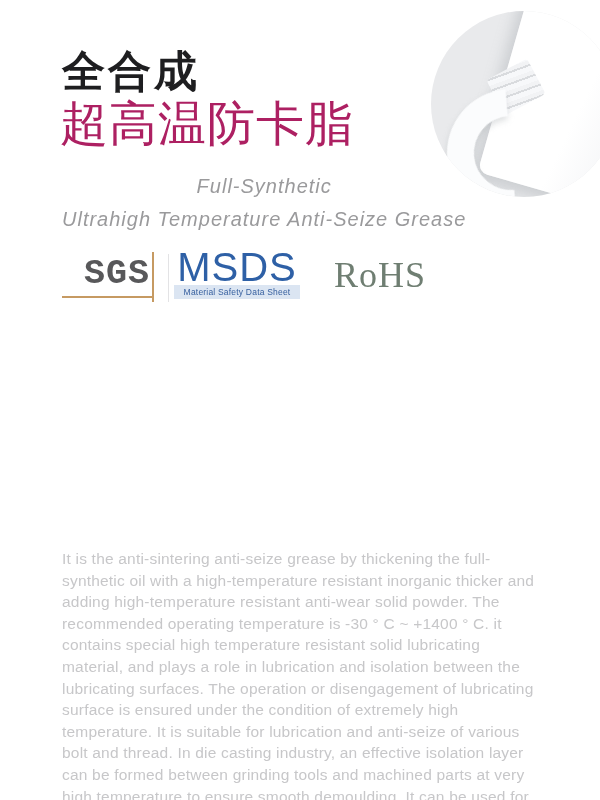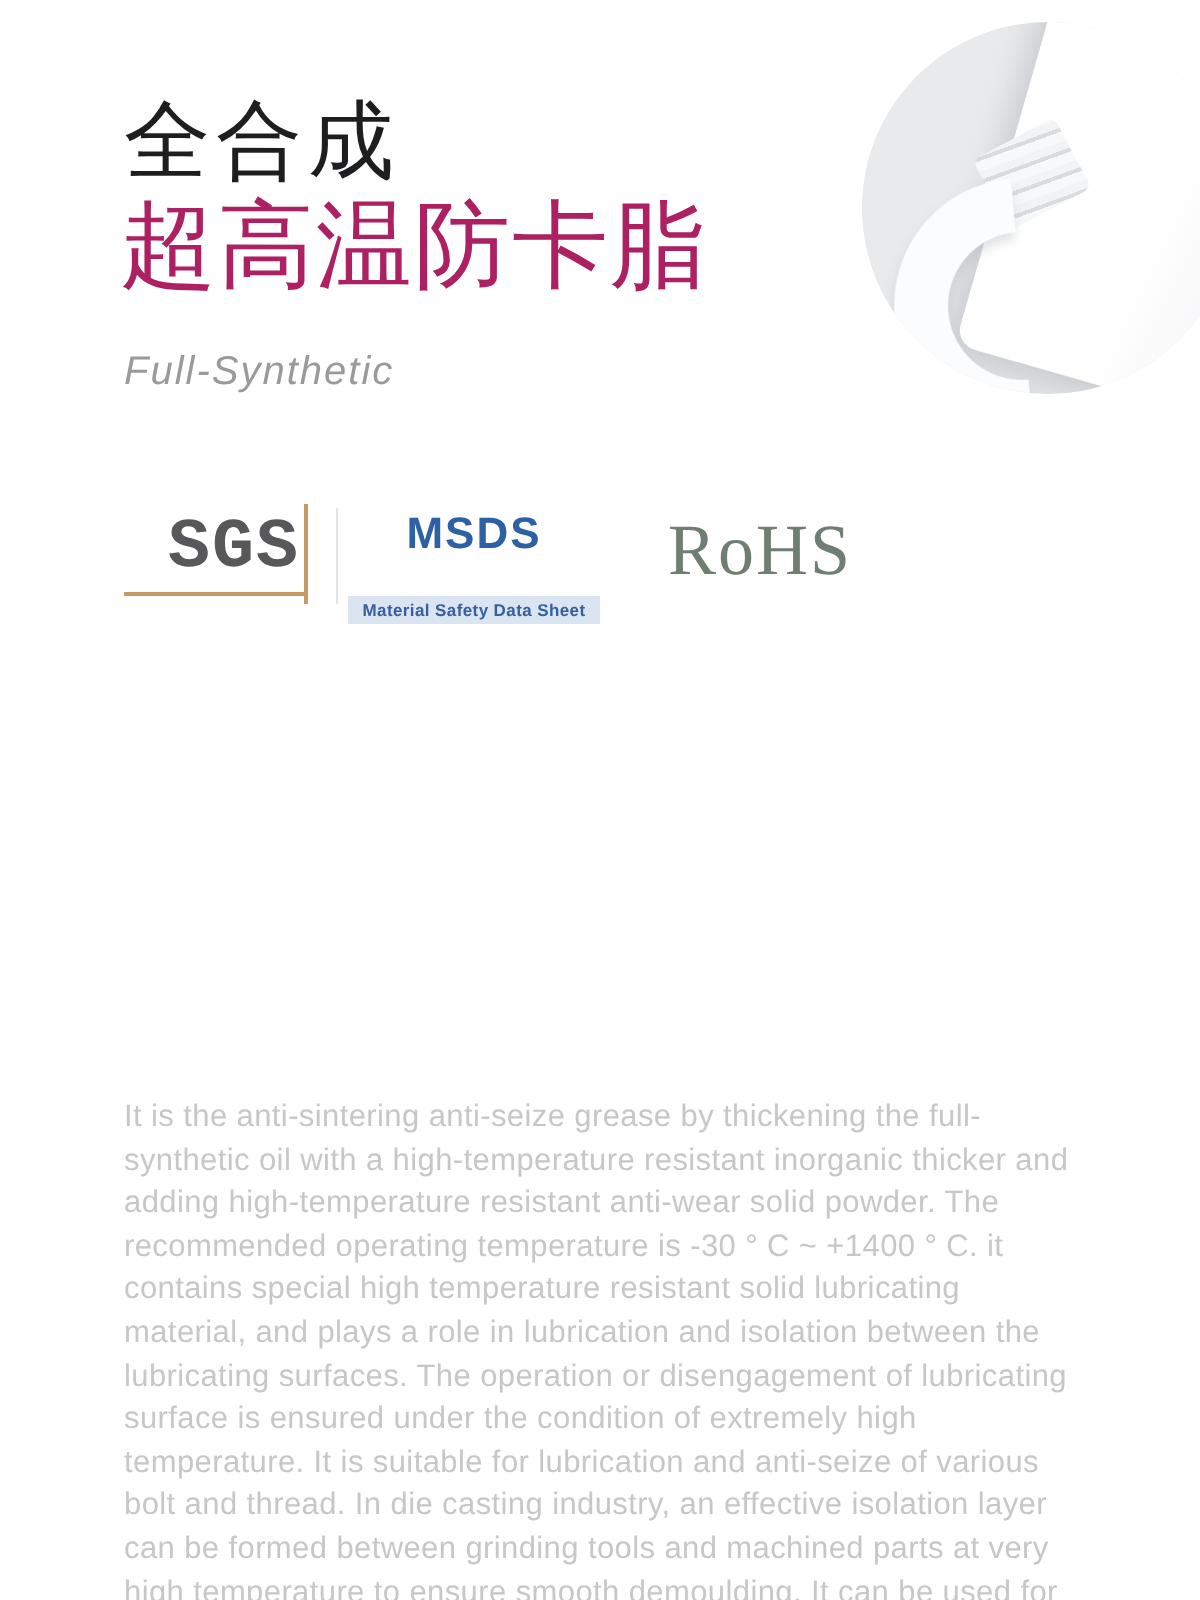--- a/index.html
+++ b/index.html
@@ -24,36 +24,36 @@
     transform:rotate(-28deg);border-radius:4px;
   }
   .bottle-spout{
     position:absolute;left:16px;top:78px;width:74px;height:74px;border-radius:50%;
     border:27px solid #fbfcfd;border-top-color:transparent;border-right-color:transparent;
     transform:rotate(40deg);
     filter:drop-shadow(2px 3px 3px rgba(160,165,170,.35));
   }
   
   .title-cn{position:absolute;left:62px;top:46px;font-size:43px;line-height:50px;
-    color:#1e1e20;font-weight:400;letter-spacing:3px;text-align:center;}
+    color:#1e1e20;font-weight:700;letter-spacing:3px;text-align:center;}
   .title-cn2{position:absolute;left:60px;top:96px;font-size:48px;line-height:56px;
     color:#ad2062;font-weight:400;letter-spacing:1px;}
   .subtitle-en{position:absolute;left:62px;top:170px;font-size:20px;line-height:33px;
     color:#9a9a9c;font-style:italic;letter-spacing:1px;font-weight:500;text-align:center;}
   
   .cert-row{position:absolute;left:62px;top:250px;height:56px;width:480px;}
   .sgs{position:absolute;left:0;top:0;width:106px;height:54px;}
   .sgs .sgs-text{position:absolute;left:22px;top:4px;font-size:35px;font-weight:700;
     color:#58585a;letter-spacing:1px;font-family:Liberation Mono, monospace;}
   .sgs .sgs-underline{position:absolute;left:0;top:46px;width:92px;height:2px;background:#c69a62;}
   .sgs .sgs-vline{position:absolute;left:90px;top:2px;width:2px;height:50px;background:#c69a62;}
   .sgs-divider{position:absolute;left:106px;top:4px;width:1px;height:48px;background:#e3e3e5;}
   .msds{position:absolute;left:112px;top:0;width:126px;height:54px;text-align:center;}
-  .msds .msds-text{font-size:22px;font-weight:700;color:#2e60a6;letter-spacing:1px;line-height:34px;}
-  .msds .msds-sub{margin-top:14px;font-size:8.5px;font-weight:700;color:#37609f;
+  .msds .msds-text{font-size:40px;font-weight:400;color:#2e60a6;letter-spacing:1px;line-height:34px;}
+  .msds .msds-sub{margin-top:1px;font-size:8.5px;font-weight:400;color:#37609f;
     background:#dbe5f2;padding:2px 3px;letter-spacing:.2px;white-space:nowrap;}
   .rohs{position:absolute;left:248px;top:4px;width:96px;height:50px;
     font-family:"Liberation Serif",serif;font-size:36px;color:#6f7e72;letter-spacing:1px;margin-left:24px;}
   
   .desc-cn{position:absolute;left:62px;top:306px;width:480px;
     font-size:21px;line-height:28px;color:#4a4a4e;letter-spacing:.5px;
     text-align:justify;font-weight:500;}
   .desc-en{position:absolute;left:62px;top:548px;width:482px;
     font-size:15.5px;line-height:21.6px;color:#c7c7c9;letter-spacing:.2px;font-weight:500;}
 </style>
@@ -65,20 +65,21 @@
   <div class="photo-circle">
     <div class="bottle-body"></div>
     <div class="bottle-neck"></div>
     <div class="bottle-spout"></div>
   </div>
 
   <div class="title-cn">全合成</div>
   <div class="title-cn2">超高温防卡脂</div>
   <div class="subtitle-en">
     <div>Full-Synthetic</div>
+    <div>Ultrahigh Temperature Anti-Seize Grease</div>
   </div>
 
   <div class="cert-row">
     <div class="sgs">
       <span class="sgs-text">SGS</span>
       <span class="sgs-underline"></span>
       <span class="sgs-vline"></span>
     </div>
     <div class="sgs-divider"></div>
     <div class="msds">

